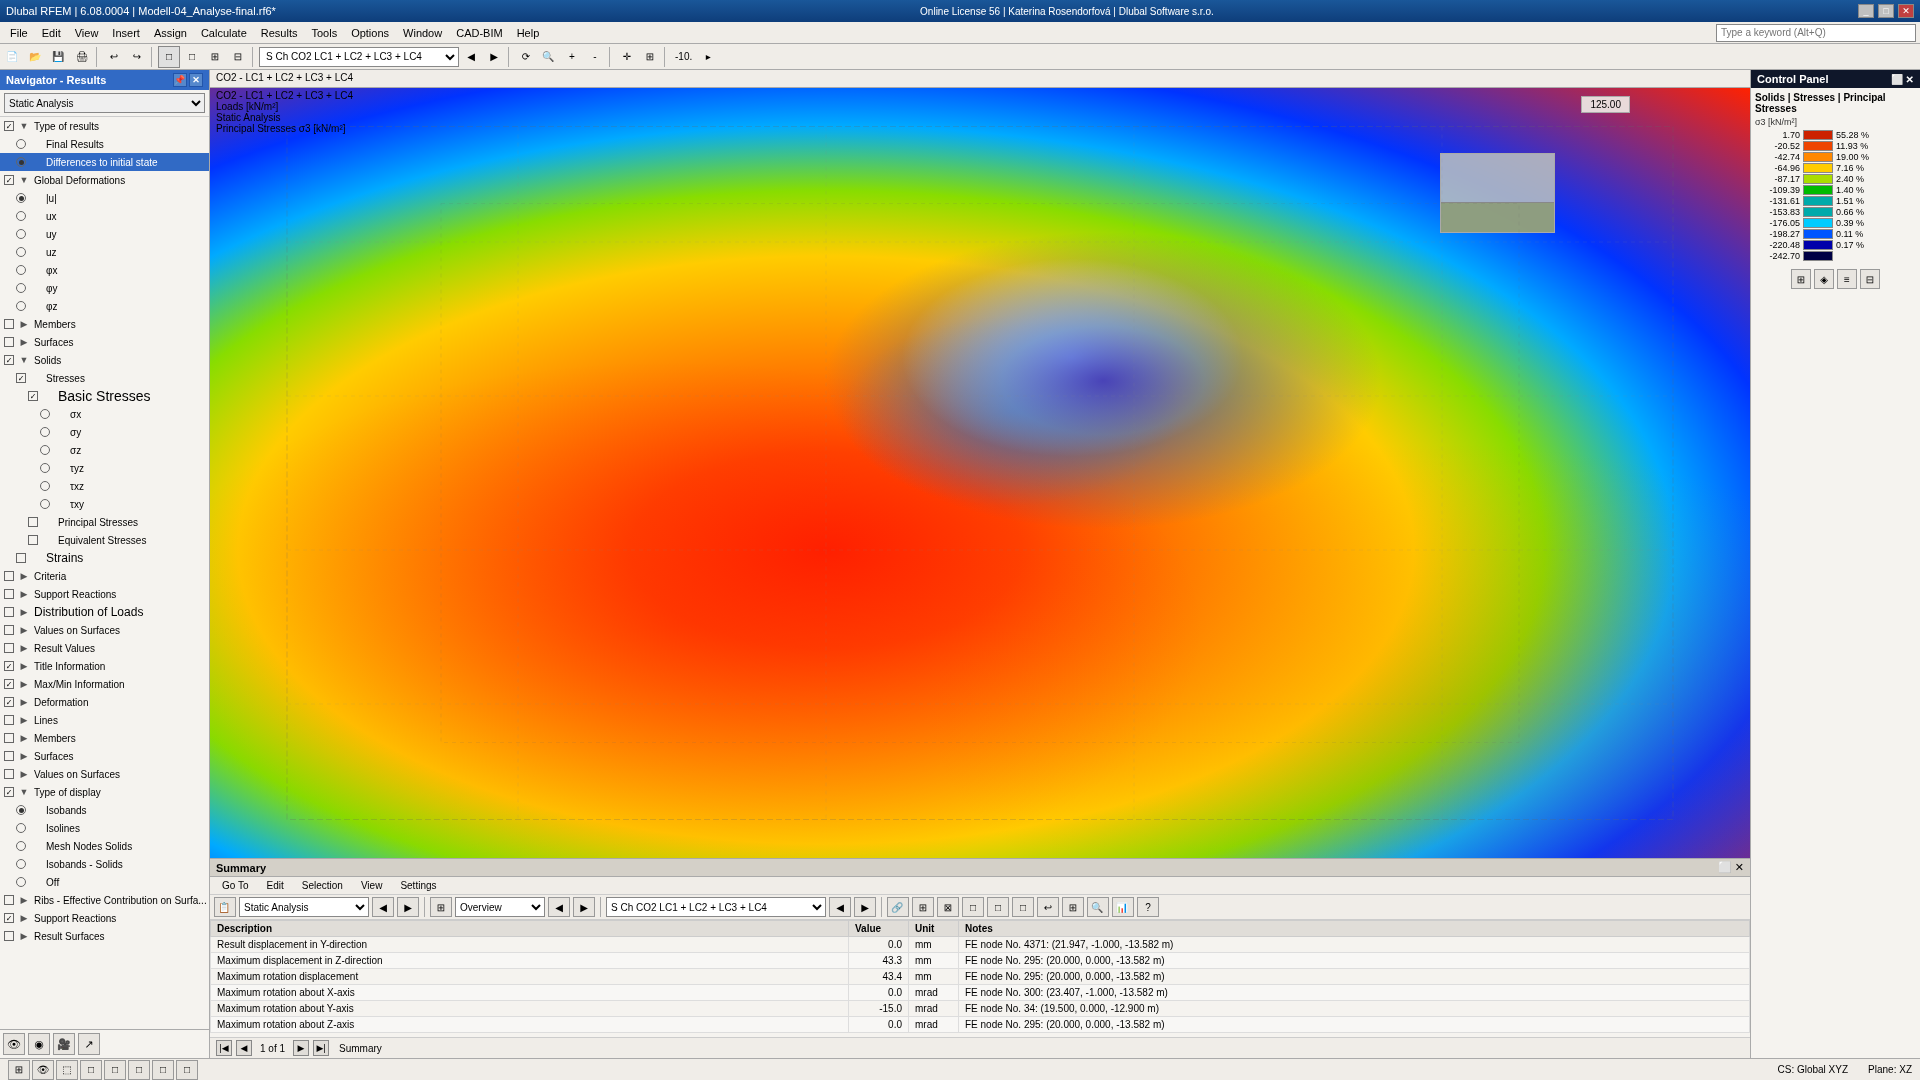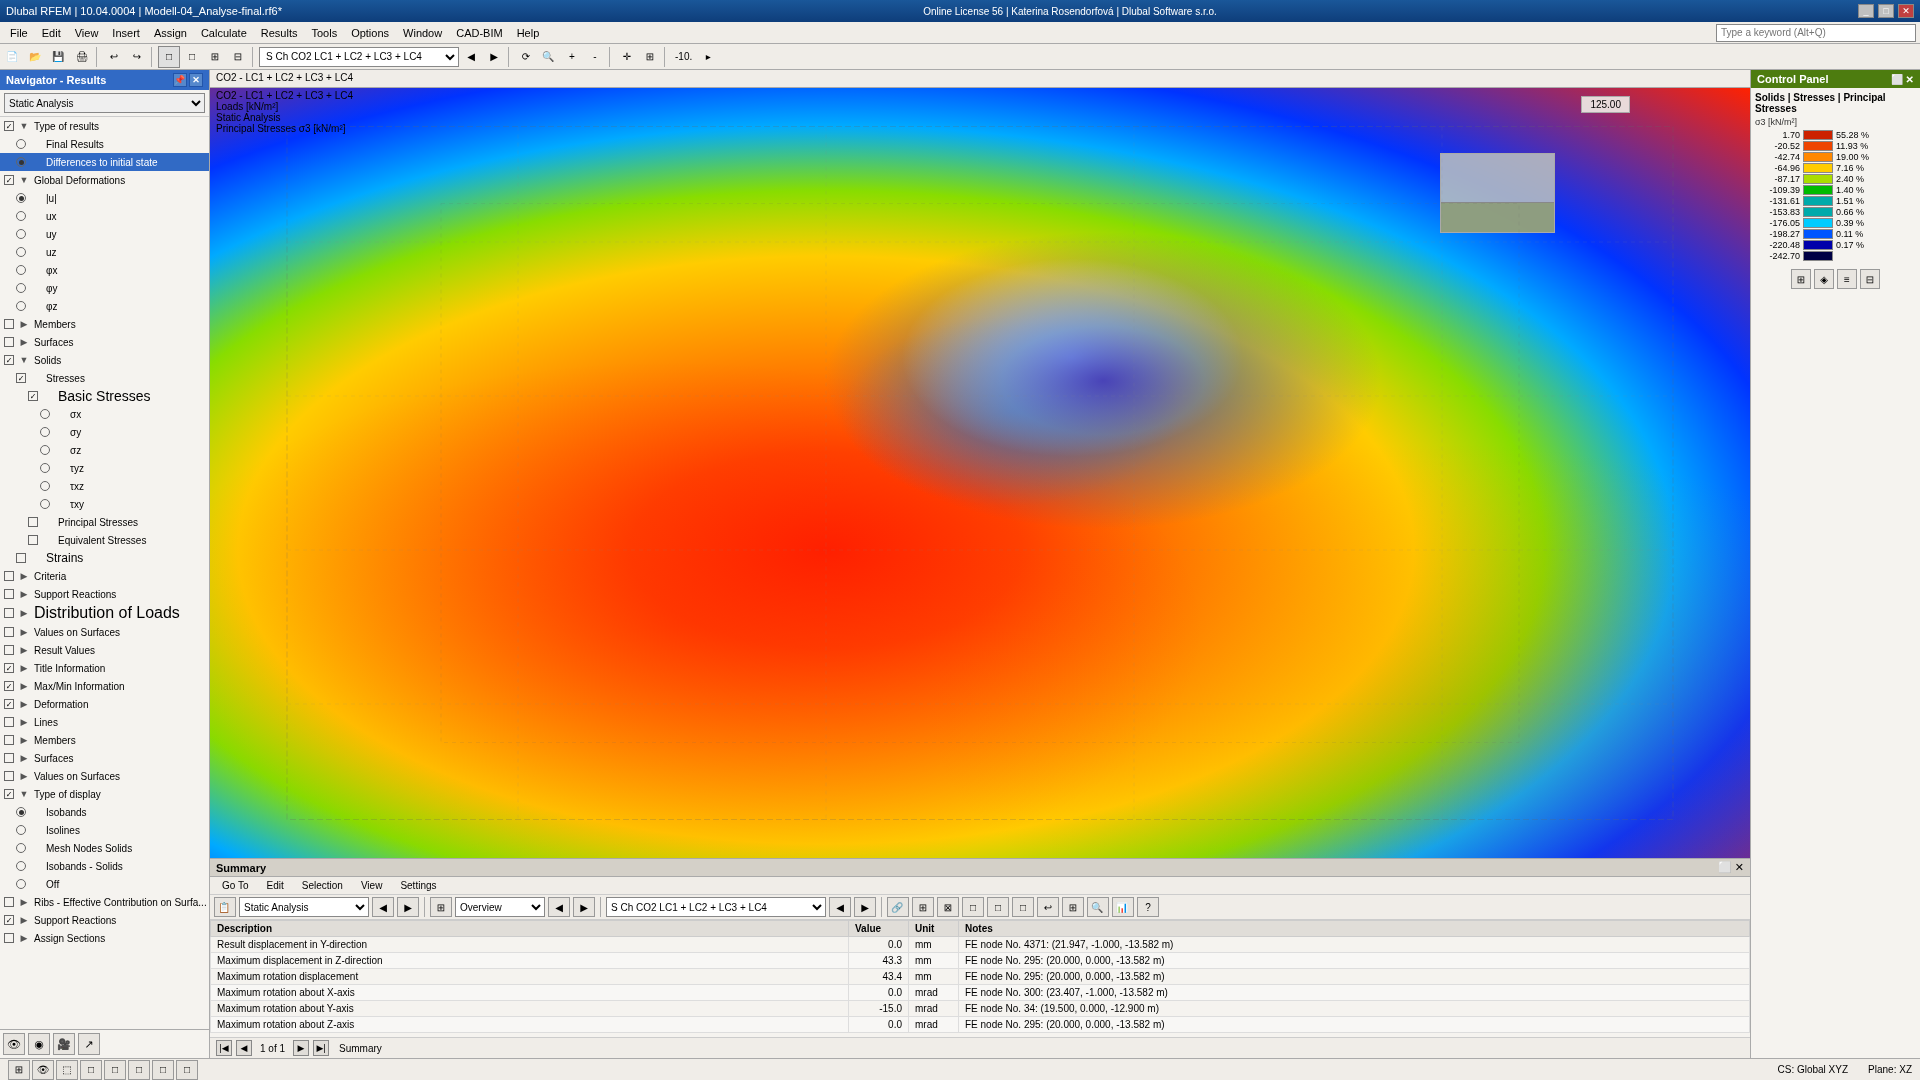--- a/index.html
+++ b/index.html
@@ -53,21 +53,21 @@
     #viewport-area { flex: 1; display: flex; flex-direction: column; background: #333; overflow: hidden; }
     #viewport-top-bar { background: #f0ede8; border-bottom: 1px solid #aaa; padding: 2px 6px; font-size: 10px; color: #000; min-height: 18px; }
     #viewport { flex: 1; position: relative; overflow: hidden; }
 
     
     #fem-canvas { width: 100%; height: 100%; position: relative; overflow: hidden; }
     .fem-bg { position: absolute; inset: 0; background: radial-gradient(ellipse at 40% 60%, #ff2200 0%, #ff4400 15%, #ff8800 30%, #ffcc00 45%, #88dd00 55%, #00aaff 65%, #0033ff 75%, #ff2200 100%); }
 
     
     #control-panel { width: 170px; background: #f5f3ef; border-left: 1px solid #aaa; display: flex; flex-direction: column; flex-shrink: 0; }
-    #cp-header { background: #4d7c0f; color: #fff; padding: 3px 6px; font-size: 11px; font-weight: bold; display: flex; justify-content: space-between; align-items: center; }
+    #cp-header { background: #0f172a; color: #fff; padding: 3px 6px; font-size: 11px; font-weight: bold; display: flex; justify-content: space-between; align-items: center; }
     #cp-content { flex: 1; padding: 4px; overflow-y: auto; }
     .cp-title { font-size: 10px; font-weight: bold; margin-bottom: 3px; }
     .cp-subtitle { font-size: 9px; color: #333; margin-bottom: 3px; }
 
     
     .legend-item { display: flex; align-items: center; margin-bottom: 1px; font-size: 9px; }
     .legend-color { width: 30px; height: 10px; margin: 0 3px; border: 1px solid #888; }
     .legend-value { width: 45px; text-align: right; font-size: 9px; }
     .legend-pct { width: 45px; font-size: 9px; }
 
@@ -94,21 +94,21 @@
 
     
     .viewport-scale { position: absolute; top: 8px; right: 120px; background: rgba(240,237,232,0.9); padding: 2px 8px; font-size: 10px; border: 1px solid #aaa; }
 
     .info-box { position: absolute; top: 2px; left: 6px; font-size: 10px; background: rgba(240,237,232,0.0); }
   </style>
 </head>
 <body>
 
 <div id="titlebar">
-  <span>Dlubal RFEM | 10.04.0004 | Modell-04_Analyse-final.rf6*</span>
+  <span>Dlubal RFEM | 6.08.0004 | Modell-04_Analyse-final.rf6*</span>
   <div style="flex:1; text-align:center; font-size:10px;">Online License 56 | Katerina Rosendorfová | Dlubal Software s.r.o.</div>
   <div class="controls">
     <span class="btn-ctrl">_</span>
     <span class="btn-ctrl">□</span>
     <span class="btn-ctrl" style="background:#c04040;color:#fff;">✕</span>
   </div>
 </div>
 
 <div id="menubar">
   <span>File</span>
@@ -335,21 +335,21 @@
         <div class="tree-item">
           <span class="tree-indent" style="width: 4px;"></span>
           <span class="check-box"></span>
           <span class="tree-icon" style="font-size: 9px; color: rgb(85, 85, 85);">▶</span>
           <span style="font-size: 10px;">Support Reactions</span>
         </div>
         <div class="tree-item">
           <span class="tree-indent" style="width: 4px;"></span>
           <span class="check-box"></span>
           <span class="tree-icon" style="font-size: 9px; color: rgb(85, 85, 85);">▶</span>
-          <span style="font-size: 16px;">Distribution of Loads</span>
+          <span style="font-size: 12px;">Distribution of Loads</span>
         </div>
         <div class="tree-item">
           <span class="tree-indent" style="width: 4px;"></span>
           <span class="check-box"></span>
           <span class="tree-icon" style="font-size: 9px; color: rgb(85, 85, 85);">▶</span>
           <span style="font-size: 10px;">Values on Surfaces</span>
         </div>
         <div class="tree-item">
           <span class="tree-indent" style="width: 4px;"></span>
           <span class="check-box"></span>
@@ -443,21 +443,21 @@
         <div class="tree-item">
           <span class="tree-indent" style="width: 4px;"></span>
           <span class="check-box">✓</span>
           <span class="tree-icon" style="font-size: 9px; color: rgb(85, 85, 85);">▶</span>
           <span style="font-size: 10px;">Support Reactions</span>
         </div>
         <div class="tree-item">
           <span class="tree-indent" style="width: 4px;"></span>
           <span class="check-box"></span>
           <span class="tree-icon" style="font-size: 9px; color: rgb(85, 85, 85);">▶</span>
-          <span style="font-size: 10px;">Assign Sections</span>
+          <span style="font-size: 10px;">Result Surfaces</span>
         </div>
       </div>
     <div id="nav-bottom">
       <span class="nav-bottom-btn">👁</span>
       <span class="nav-bottom-btn">◉</span>
       <span class="nav-bottom-btn">🎥</span>
       <span class="nav-bottom-btn">↗</span>
     </div>
   </div>
 

